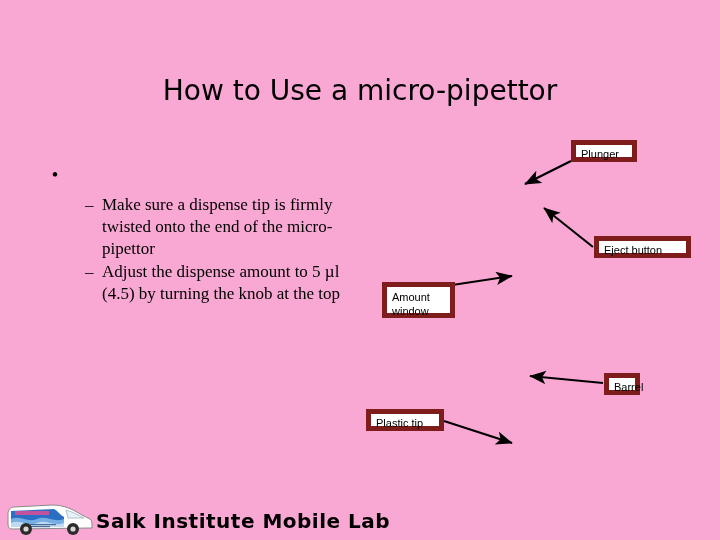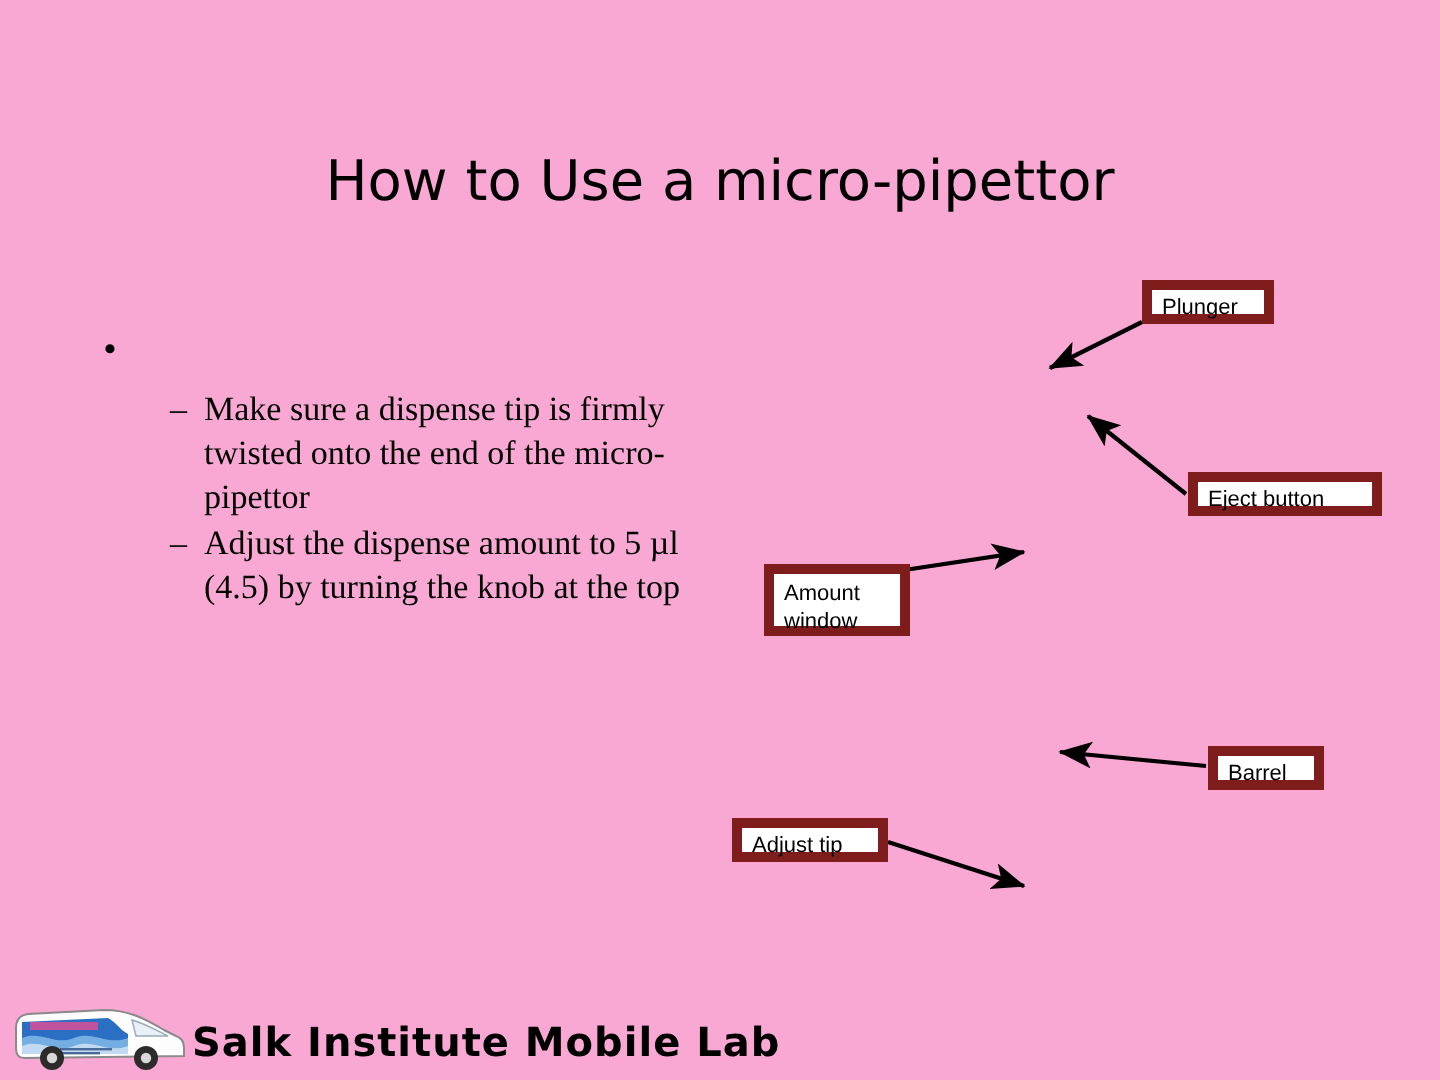--- a/index.html
+++ b/index.html
@@ -86,21 +86,21 @@
     font-family: Liberation Sans, sans-serif;
     font-size: 11px;
     line-height: 13px;
     color: #000000;
     padding: 3px 5px 3px 5px;
     white-space: pre-line;
   }
   #callout-plunger      { left: 571px; top: 140px; width: 66px; height: 22px; }
   #callout-eject        { left: 594px; top: 236px; width: 97px; height: 22px; }
   #callout-amount       { left: 366px; top: 282px; width: 73px; height: 36px; line-height: 14px; margin-left: 16px; }
-  #callout-barrel       { left: 604px; top: 373px; width: 58px; height: 22px; }
+  #callout-barrel       { left: 604px; top: 373px; width: 36px; height: 22px; }
   #callout-plastictip   { left: 366px; top: 409px; width: 78px; height: 22px; }
 
   
   #arrow-layer {
     position: absolute;
     left: 0;
     top: 0;
     width: 720px;
     height: 540px;
     pointer-events: none;
@@ -172,21 +172,21 @@
 
   <div class="callout" id="callout-plunger">Plunger</div>
 
   <div class="callout" id="callout-eject">Eject button</div>
 
   <div class="callout" id="callout-amount">Amount
 window</div>
 
   <div class="callout" id="callout-barrel">Barrel</div>
 
-  <div class="callout" id="callout-plastictip">Adjust tip</div>
+  <div class="callout" id="callout-plastictip">Plastic tip</div>
 
   <svg id="footer-logo" viewBox="0 0 88 40" xmlns="http://www.w3.org/2000/svg">
 
     <path d="M8,10 L46,8 C58,8 66,12 76,18 L82,21 C85,22 86,24 86,27
              L86,31 L6,32 C3,32 2,30 2,27 L2,17 C2,13 4,10.5 8,10 Z" fill="#fdfdfd" stroke="#8a8a8a" stroke-width="1"></path>
 
     <path d="M5,14 L48,12 C52,14 54,18 58,20 L58,30 L5,30 Z" fill="#2a6fc4"></path>
     <path d="M5,22 C14,18 22,26 31,22 C40,18 48,26 58,22 L58,30 L5,30 Z" fill="#8fc3ec" opacity="0.75"></path>
     <path d="M5,26 C14,22 22,30 31,26 C40,22 48,30 58,26 L58,30 L5,30 Z" fill="#ffffff" opacity="0.55"></path>
 

